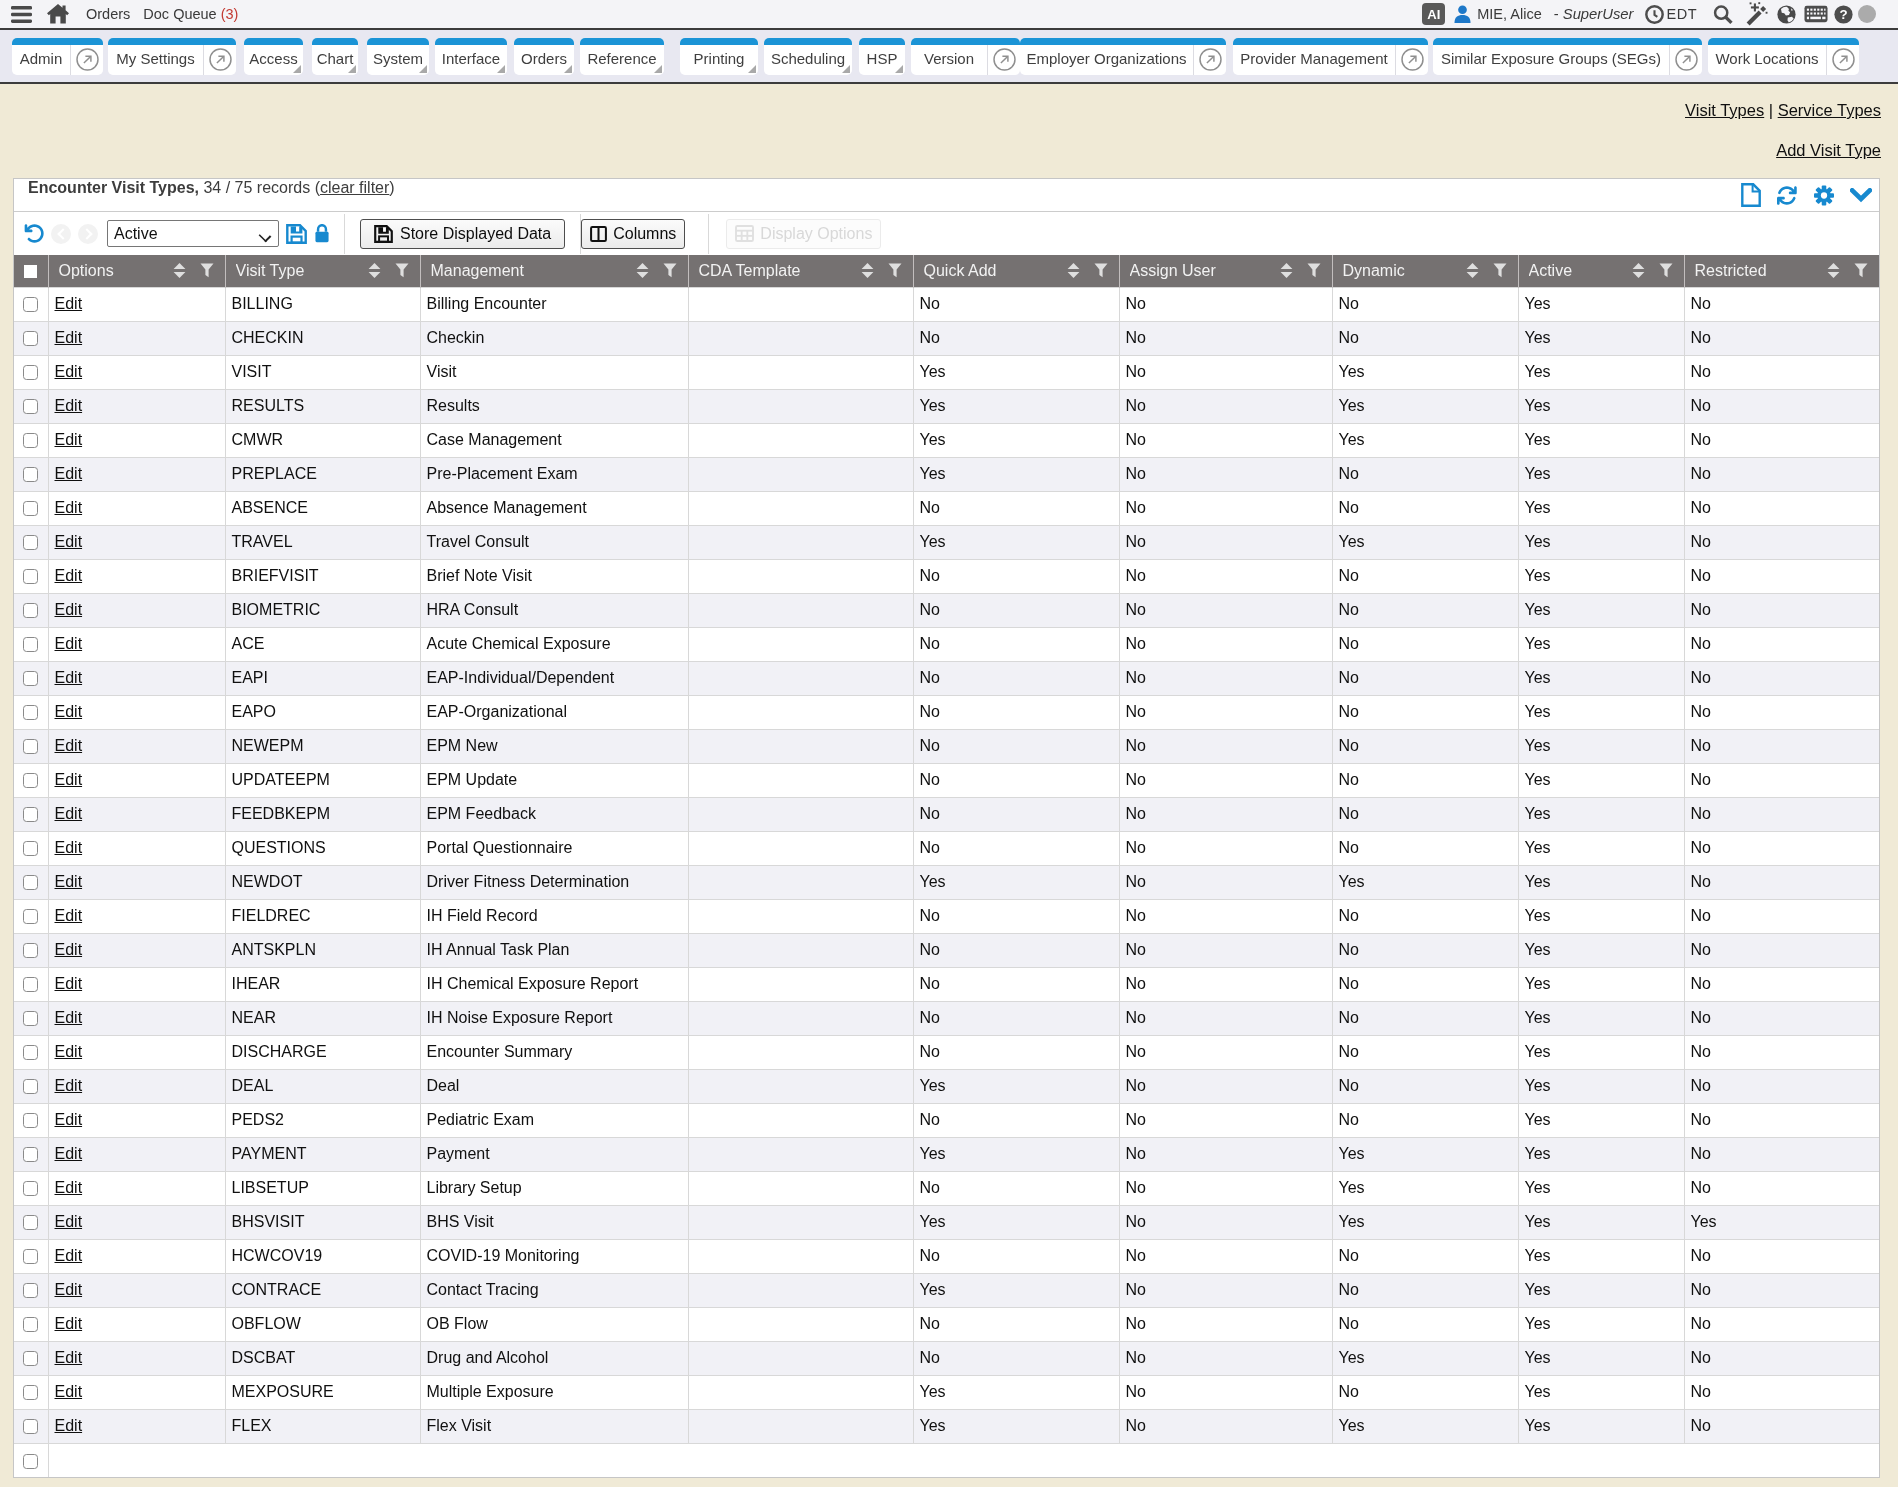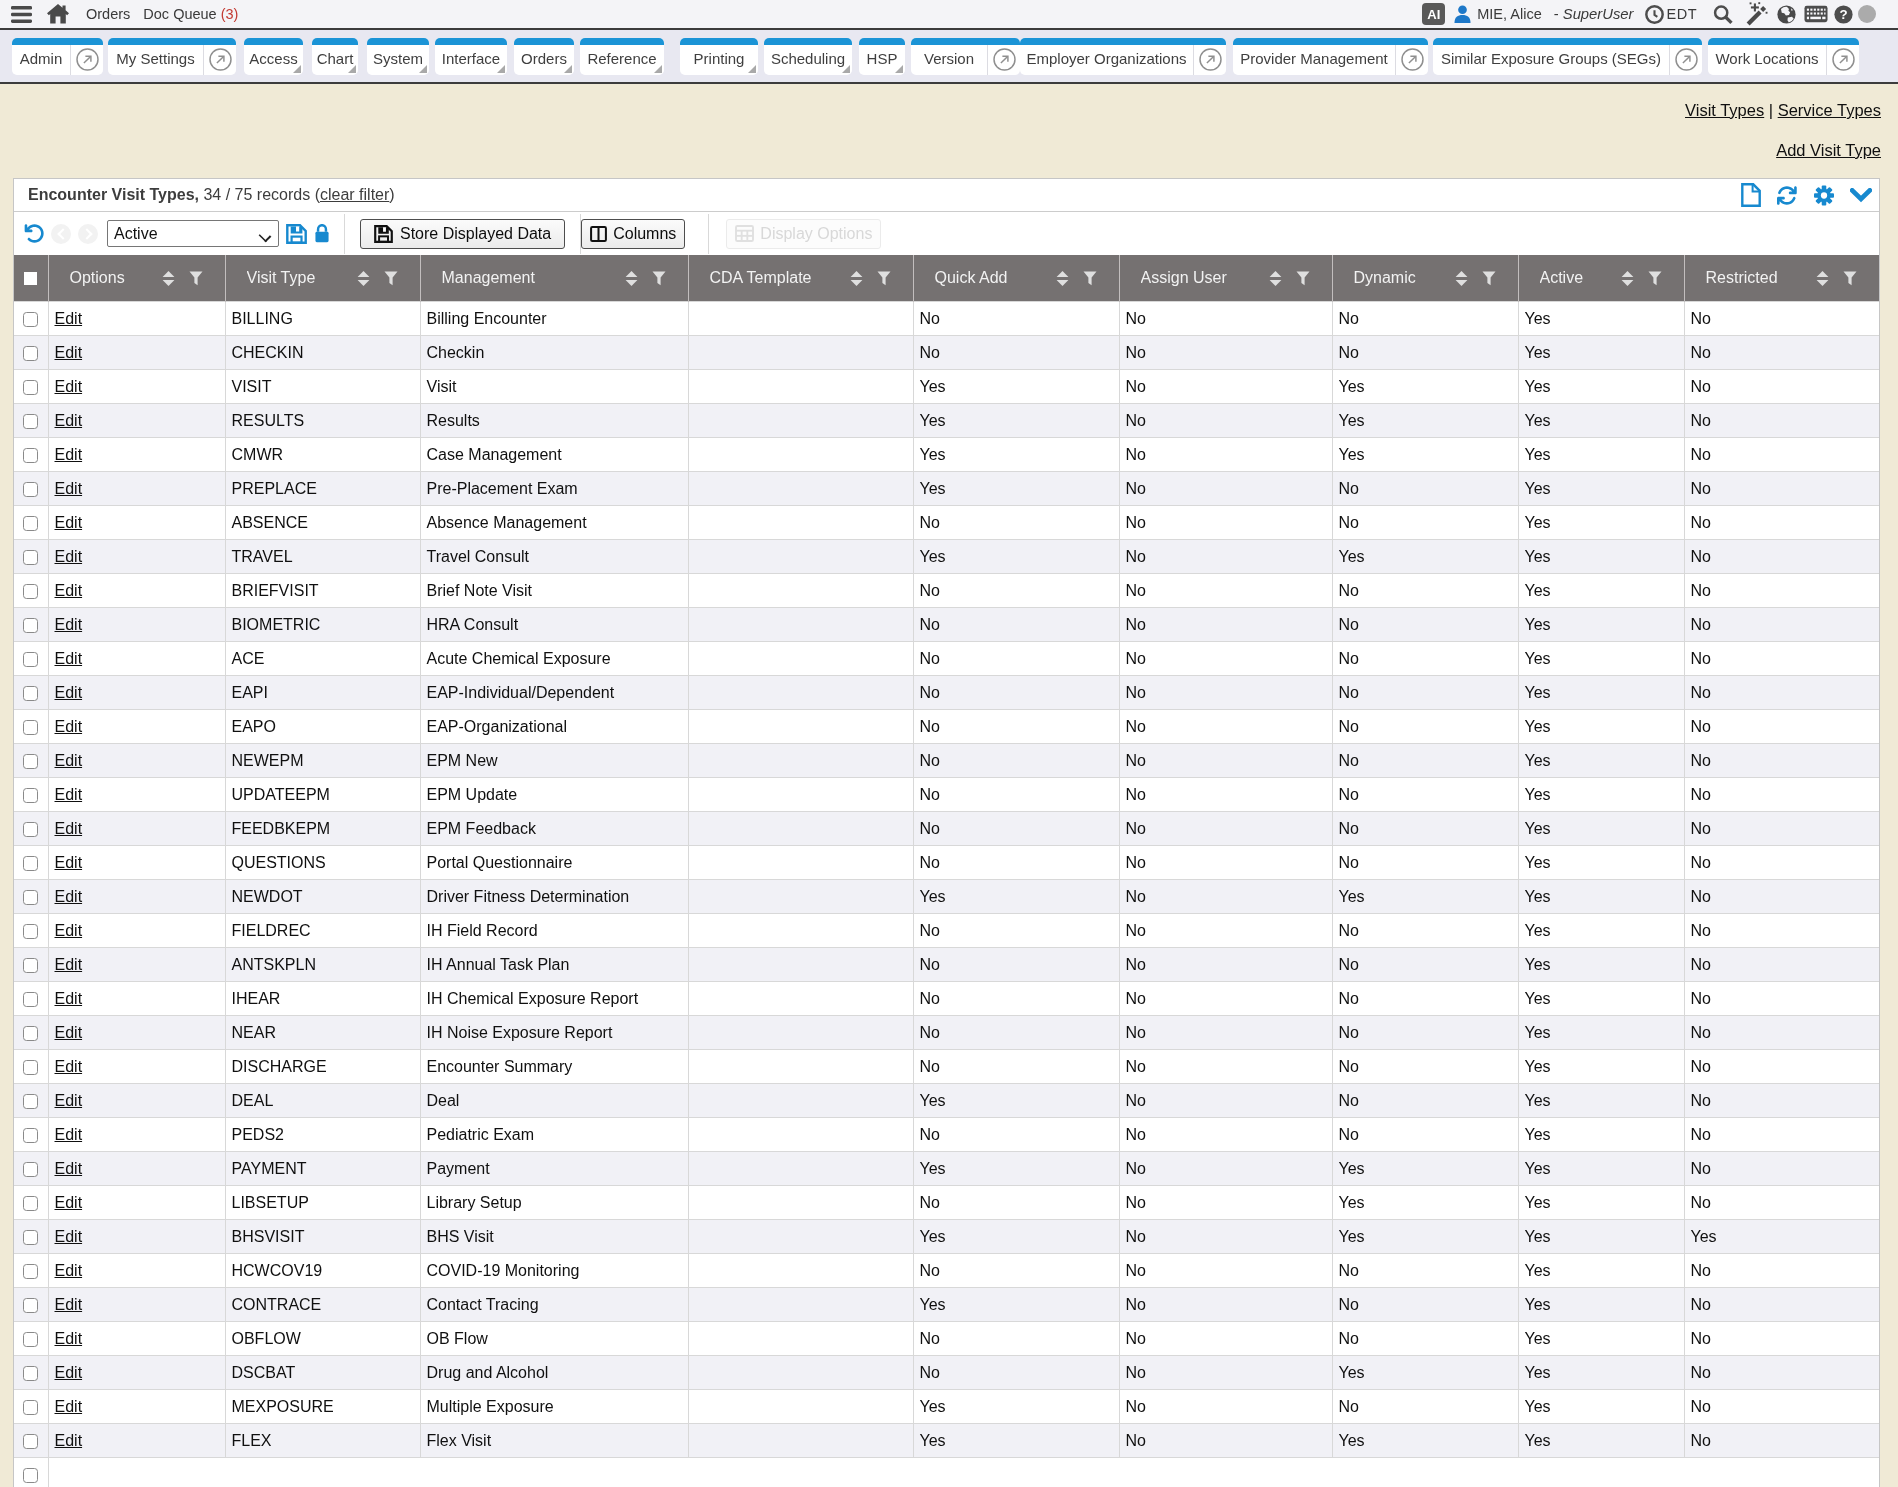--- a/index.html
+++ b/index.html
@@ -17,40 +17,40 @@
 .tlab{flex:1;text-align:center;font-size:15px;color:#3f3f3f;padding-bottom:2px}
 .tsep{width:1px;height:30px;background:#dcdce2}
 .tico{width:32px;display:flex;align-items:center;justify-content:center;padding-bottom:1px}
 .corner{position:absolute;right:2px;bottom:2px;width:0;height:0;border-left:8px solid transparent;border-bottom:8px solid #a9a9a9}
 
 .pagelinks{position:absolute;right:17px;top:101px;text-align:right;font-size:16.5px;color:#101010}
 .pagelinks a{color:#101010;text-decoration:underline}
 .pl2{margin-top:21px}
 
 .panel{position:absolute;left:13px;top:178px;width:1867px;background:#fff;border:1px solid #c6c6c6}
-.ptitle{height:33px;border-bottom:1px solid #ccc;display:flex;align-items:center;padding-left:14px;font-size:16px;color:#3d3d3d;position:relative}
+.ptitle{height:33px;border-bottom:1px solid #ccc;display:flex;align-items:flex-start;padding-left:14px;font-size:16px;color:#3d3d3d;position:relative}
 .ptitle b{font-weight:bold}
 .ptitle .rec{color:#3d3d3d;font-weight:normal}
 .ptitle a{color:#3d3d3d;text-decoration:underline}
 .picons{position:absolute;right:7px;top:0;height:32px;display:flex;align-items:center;gap:16px}
 
 .toolbar{height:43px;display:flex;align-items:center;position:relative}
 .tbsep{width:1px;height:40px;background:#d9d9d9;margin:0}
 select.act{width:172px;height:27px;font-size:16px;font-family:"Liberation Sans",sans-serif;color:#111;border:1px solid #767676;border-radius:2px;background:#fff;padding-left:6px;appearance:none;-webkit-appearance:none}
 .selwrap{position:relative;margin-left:9px}
 .selwrap:after{content:"";position:absolute;right:9px;top:11px;width:8px;height:8px;border-right:2.2px solid #222;border-bottom:2.2px solid #222;transform:rotate(45deg) scaleY(0.8);pointer-events:none}
 .navc{width:20px;height:20px;border-radius:50%;background:#f2f2f2;position:relative;display:inline-block}
 .navc:after{content:"";position:absolute;top:6.5px;width:6px;height:6px;border-right:2.4px solid #fff;border-bottom:2.4px solid #fff}
 .navl:after{left:8px;transform:rotate(135deg)}
 .navr:after{left:5px;transform:rotate(-45deg)}
 .btn{height:30px;display:inline-flex;align-items:center;gap:7px;padding:0 10px;background:linear-gradient(#fbfbfb,#ebebeb);border:1.4px solid #4d4d4d;border-radius:3px;font-size:16px;color:#0d0d0d}
 .btn.dis{border-color:#ebebeb;color:#d8d8d8;background:#fcfcfc}
 
 table.grid{border-collapse:collapse;table-layout:fixed;width:1865px;font-size:16px}
-table.grid th{background:#757171;height:32px;color:#f2f2f2;font-weight:normal;text-align:left;padding:14px;border-left:1px solid #c2bebe}
+table.grid th{background:#757171;height:32px;color:#f2f2f2;font-weight:normal;text-align:left;padding:3px;border-left:1px solid #c2bebe}
 table.grid th:first-child{border-left:none}
 .hwrap{display:flex;align-items:center;padding:0 8px 0 7px}
 .htx{flex:1;overflow:hidden;white-space:nowrap}
 .hics{display:flex;align-items:center;gap:14px}
 table.grid td{height:34px;padding:0 6px;border-left:1px solid #d8d8d8;border-top:1px solid #d8d8d8;color:#101010;overflow:hidden;white-space:nowrap}
 table.grid td.cbc,table.grid th.cbc{width:34px;text-align:center;padding:0;border-left:none}
 table.grid tr.odd td{background:#f1f1f6}
 table.grid tr td{background:#fff}
 table.grid tr.odd td{background:#f1f1f6}
 a.edit{color:#0f0f0f;text-decoration:underline}

